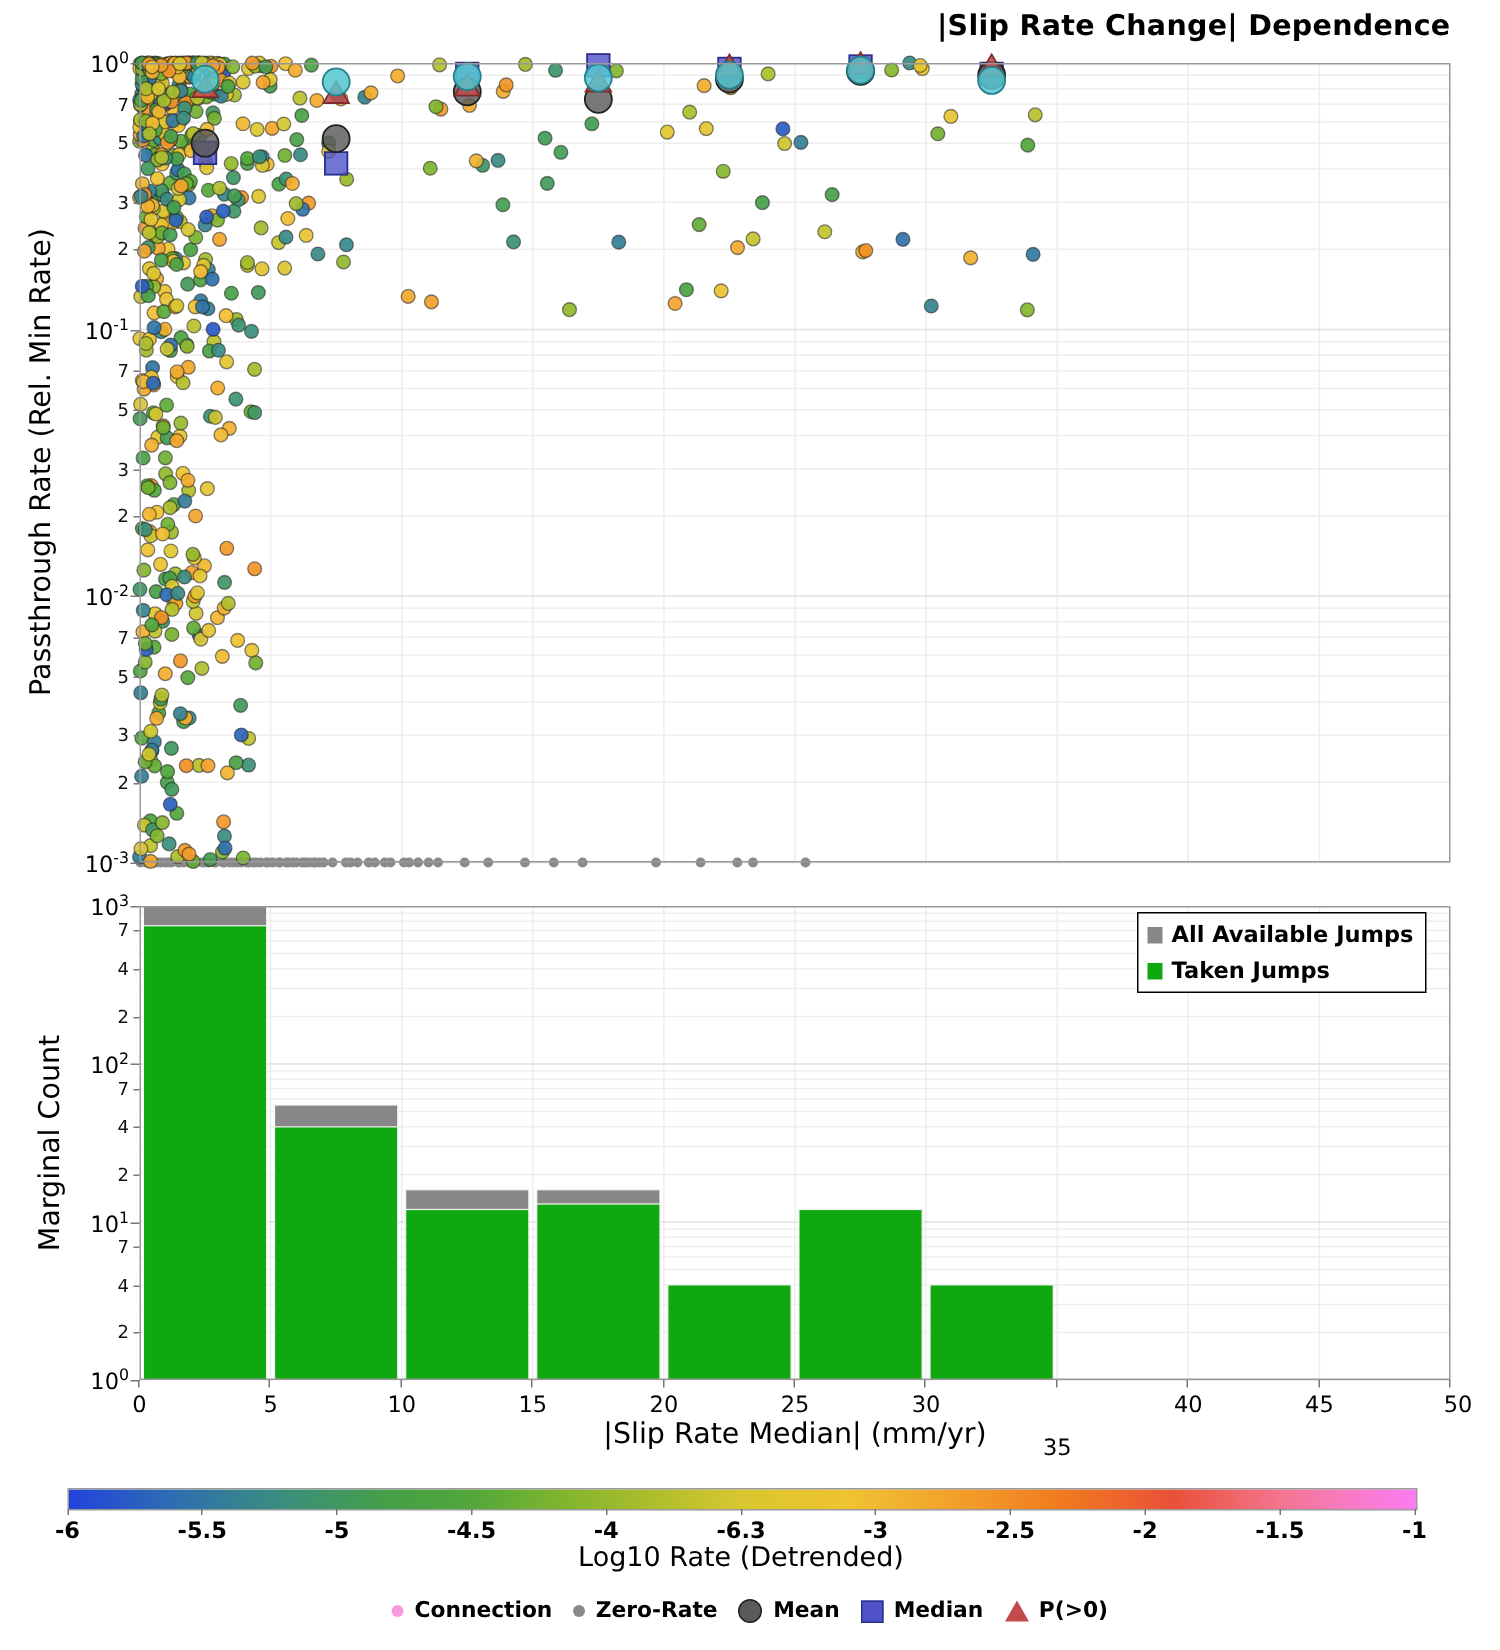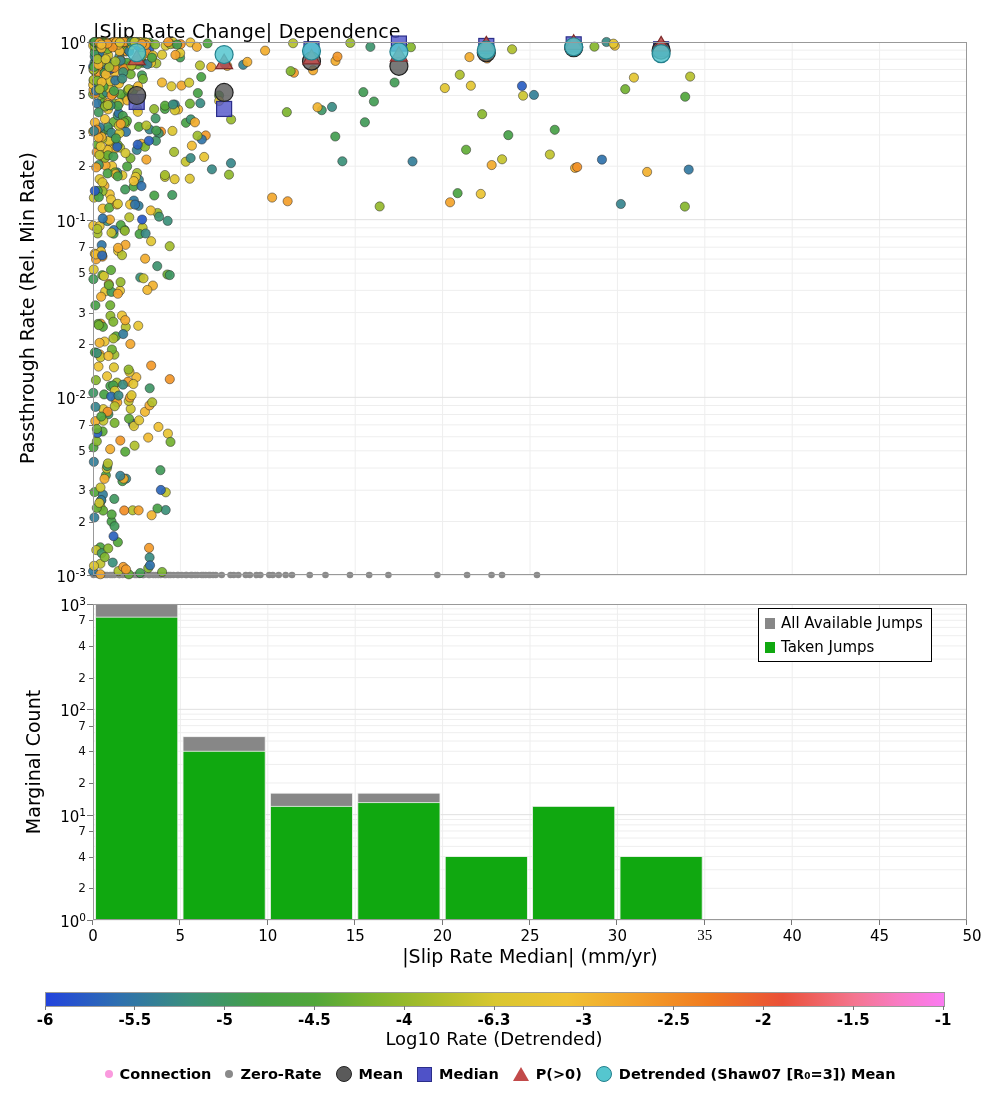--- a/index.html
+++ b/index.html
@@ -1,32 +1,32 @@
 <!DOCTYPE html>
 <html><head>
 <meta charset="utf-8">
 <style>
   html,body{margin:0;padding:0;background:#fff;}
   #fig{position:relative;width:1000px;height:1100px;background:#fff;
        font-family:"DejaVu Sans","Liberation Sans",sans-serif;color:#000;overflow:hidden;}
   .abs{position:absolute;}
-  #title{left:93px;top:20px;width:874px;text-align:left;font-size:19px;font-weight:normal;letter-spacing:.2px;}
+  #title{left:93px;top:6px;width:874px;text-align:right;font-size:19px;font-weight:bold;letter-spacing:.2px;}
   .ylab{font-size:19px;white-space:nowrap;}
   .rot{transform:translate(-50%,-50%) rotate(-90deg);}
   .xlab{font-size:19px;white-space:nowrap;transform:translateX(-50%);}
   .tick-dec{font-size:15px;}
   .tick-dec sup{font-size:10.5px;}
   .tick-min{font-size:12px;color:#111;}
   .ytick{text-align:right;}
   .xtick{text-align:center;font-size:15px;}
   .cbtick{text-align:center;font-size:15px;font-weight:bold;}
   svg{position:absolute;overflow:visible;}
   #hist-legend{border:1.3px solid #000;background:#fff;padding:5px 8px 5px 6px;
        display:flex;flex-direction:column;gap:6px;z-index:5;}
-  .hl-row{display:flex;align-items:center;gap:6px;font-size:15px;font-weight:normal;white-space:nowrap;}
+  .hl-row{display:flex;align-items:center;gap:6px;font-size:15px;font-weight:bold;white-space:nowrap;}
   .hl-swatch{width:10px;height:11px;display:inline-block;flex:0 0 auto;}
   #fig-legend{left:0;top:1066px;width:1000px;display:flex;justify-content:center;
        align-items:center;gap:14px;font-size:14.5px;font-weight:bold;}
   .fl-item{display:flex;align-items:center;gap:7px;white-space:nowrap;}
   .mk{display:inline-block;flex:0 0 auto;}
   .mk-dot-s{width:8px;height:8px;border-radius:50%;}
   .mk-dot-l{width:14px;height:14px;border-radius:50%;}
   .mk-sq{width:13px;height:13px;}
   .mk-tri{width:0;height:0;border-left:8px solid transparent;border-right:8px solid transparent;}
   #colorbar{border:1px solid #9a9a9a;}
@@ -911,24 +911,20 @@
         <span>Mean</span>
       </div>
       <div class="fl-item">
         <span class="mk mk-sq" style="background: rgb(79, 82, 200); border: 1.5px solid rgb(43, 46, 138);"></span>
         <span>Median</span>
       </div>
       <div class="fl-item">
         <span class="mk mk-tri" style="border-bottom: 14px solid rgb(194, 74, 74);"></span>
         <span>P(&gt;0)</span>
       </div>
-      <div class="fl-item">
-        <span class="mk mk-dot-l" style="background: rgb(85, 198, 207); border: 1.5px solid rgb(35, 128, 141);"></span>
-        <span>Detrended (Shaw07 [R₀=3]) Mean</span>
-      </div>
     </div>
 <div class="abs ytick tick-dec" style="left:34px;top:33px;width:52px;">10<sup>0</sup></div>
     <div class="abs " style="left:87px;top:42px;width:6px;height:1px;background:#777777;"></div>
     <div class="abs ytick tick-min" style="left: 34px; top: 62.5209px; width: 52px;">7</div>
     <div class="abs " style="left:89px;top:69.52091489080037px;width:4px;height:1px;background:#777777;"></div>
     <div class="abs ytick tick-min" style="left: 34px; top: 88.483px; width: 52px;">5</div>
     <div class="abs " style="left:89px;top:95.48299589630065px;width:4px;height:1px;background:#777777;"></div>
     <div class="abs ytick tick-min" style="left: 34px; top: 127.898px; width: 52px;">3</div>
     <div class="abs " style="left:89px;top:134.89812374480664px;width:4px;height:1px;background:#777777;"></div>
     <div class="abs ytick tick-min" style="left: 34px; top: 159.184px; width: 52px;">2</div>
@@ -989,21 +985,21 @@
     <div class="abs xtick" style="left:245.8px;top:927px;width:44px;">10</div>
     <div class="abs " style="left:354.2px;top:920px;width:1px;height:5px;background:#777777;"></div>
     <div class="abs xtick" style="left:333.2px;top:927px;width:44px;">15</div>
     <div class="abs " style="left:441.6px;top:920px;width:1px;height:5px;background:#777777;"></div>
     <div class="abs xtick" style="left:420.6px;top:927px;width:44px;">20</div>
     <div class="abs " style="left:529px;top:920px;width:1px;height:5px;background:#777777;"></div>
     <div class="abs xtick" style="left:508px;top:927px;width:44px;">25</div>
     <div class="abs " style="left:616.4px;top:920px;width:1px;height:5px;background:#777777;"></div>
     <div class="abs xtick" style="left:595.4px;top:927px;width:44px;">30</div>
     <div class="abs " style="left:703.8px;top:920px;width:1px;height:5px;background:#777777;"></div>
-    <div class="abs xtick" style="left:682.8px;top:927px;width:44px;font-family:Liberation Serif, serif;">35</div>
+    <div class="abs xtick" style="left:682.8px;top:956px;width:44px;">35</div>
     <div class="abs " style="left:791.2px;top:920px;width:1px;height:5px;background:#777777;"></div>
     <div class="abs xtick" style="left:770.2px;top:927px;width:44px;">40</div>
     <div class="abs " style="left:878.6px;top:920px;width:1px;height:5px;background:#777777;"></div>
     <div class="abs xtick" style="left:857.6px;top:927px;width:44px;text-align:center;">45</div>
     <div class="abs " style="left:966px;top:920px;width:1px;height:5px;background:#777777;"></div>
     <div class="abs xtick" style="left:950px;top:927px;width:44px;text-align:center;">50</div>
     <div class="abs " style="left:44.5px;top:1006px;width:1px;height:4px;background:#777777;"></div>
     <div class="abs cbtick" style="left:21px;top:1011px;width:48px;">-6</div>
     <div class="abs " style="left:134.3px;top:1006px;width:1px;height:4px;background:#777777;"></div>
     <div class="abs cbtick" style="left:110.80000000000001px;top:1011px;width:48px;">-5.5</div>

